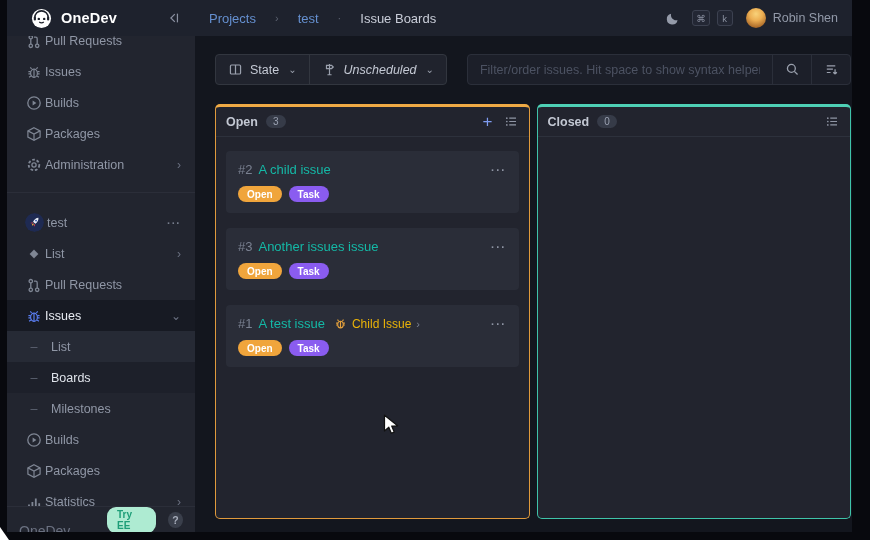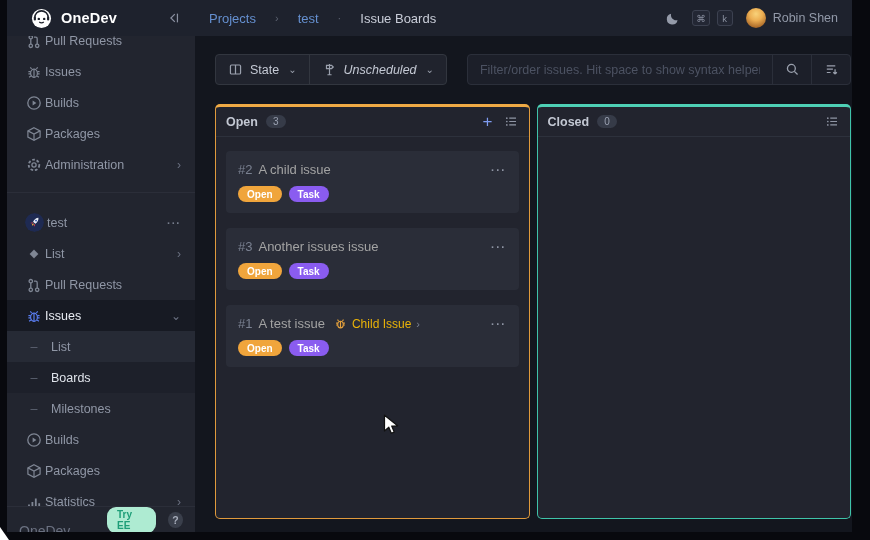--- a/index.html
+++ b/index.html
@@ -75,21 +75,21 @@
   .col-head { flex:0 0 30px; display:flex; align-items:center; padding:0 10px; border-bottom:1px solid #2d313c; gap:8px; }
   .col-title { color:#c3c8d3; font-size:12.5px; font-weight:700; }
   .col-count { background:#363b48; color:#9aa1b1; font-size:10px; padding:1px 7px; border-radius:8px; }
   .col-actions { margin-left:auto; display:flex; align-items:center; gap:11px; }
   .plus { color:#7e9bef; font-size:17px; line-height:1; cursor:pointer; }
   .licon { display:flex; cursor:pointer; }
   .col-body { padding:14px 10px; }
   .card { background:#2a2d38; border-radius:4px; padding:11px 12px; margin-bottom:15px; cursor:pointer; }
   .card-head { display:flex; align-items:center; gap:6px; }
   .inum { color:#7a8191; font-size:13px; }
-  .ititle { color:#a3a3a3; font-size:13px; }
+  .ititle { color:#14b8a6; font-size:13px; }
   .card-dots { margin-left:auto; color:#8f95a4; font-weight:700; letter-spacing:1.5px; font-size:11px; cursor:pointer; }
   .badges { margin-top:9px; display:flex; gap:7px; }
   .badge { font-size:10px; font-weight:700; color:#fff; padding:2.5px 9px; border-radius:9px; }
   .badge.open { background:#f0a53c; }
   .badge.task { background:#8a5cf0; }
   .ilink { display:flex; align-items:center; gap:5px; margin-left:3px; cursor:pointer; }
   .link-label { color:#eab308; font-size:12px; }
   .link-chev { color:#7a8191; font-size:11px; }
 
   

